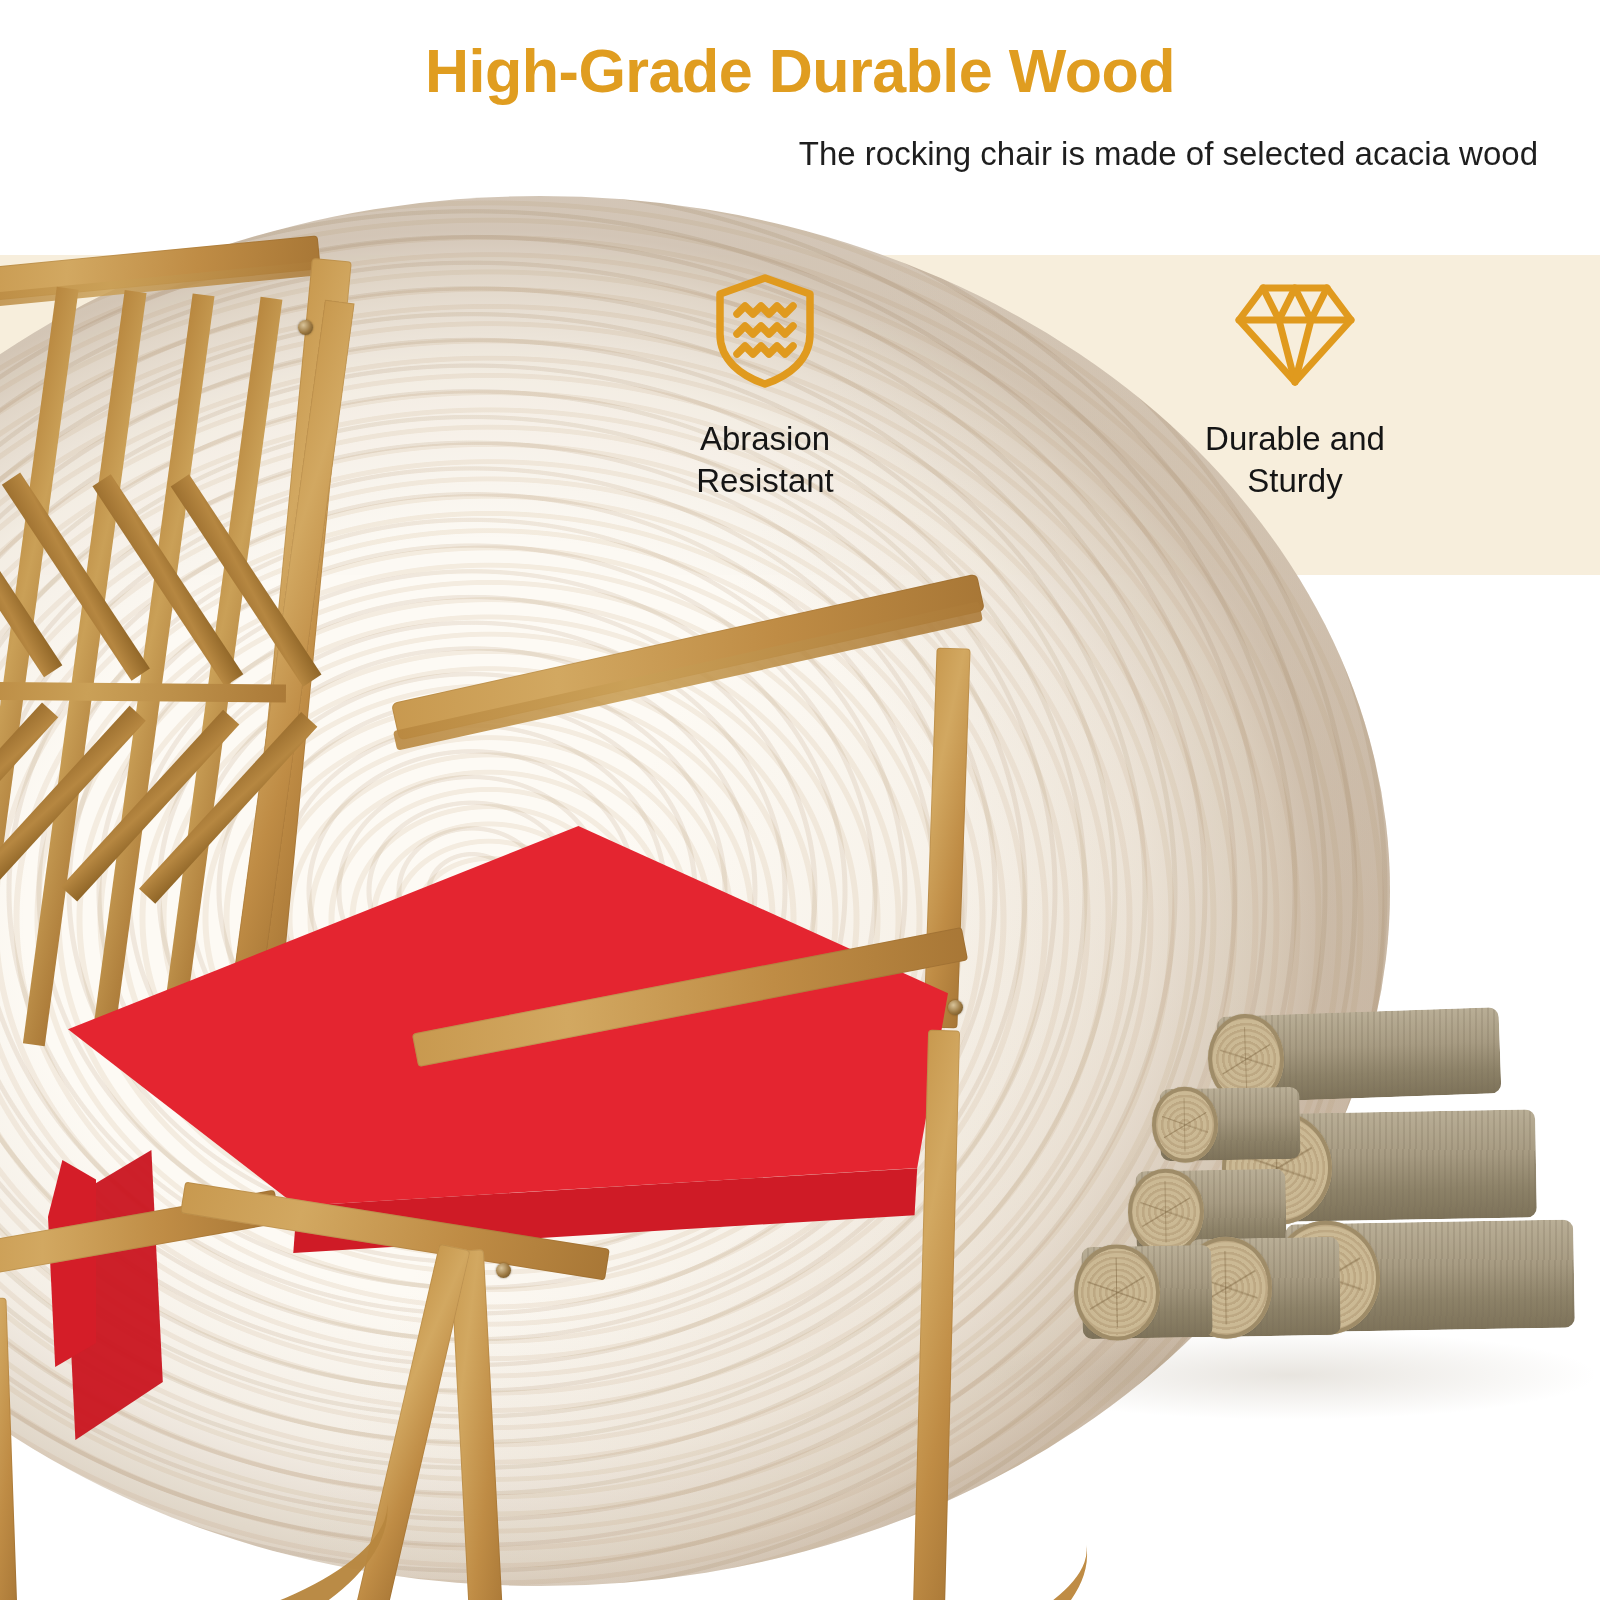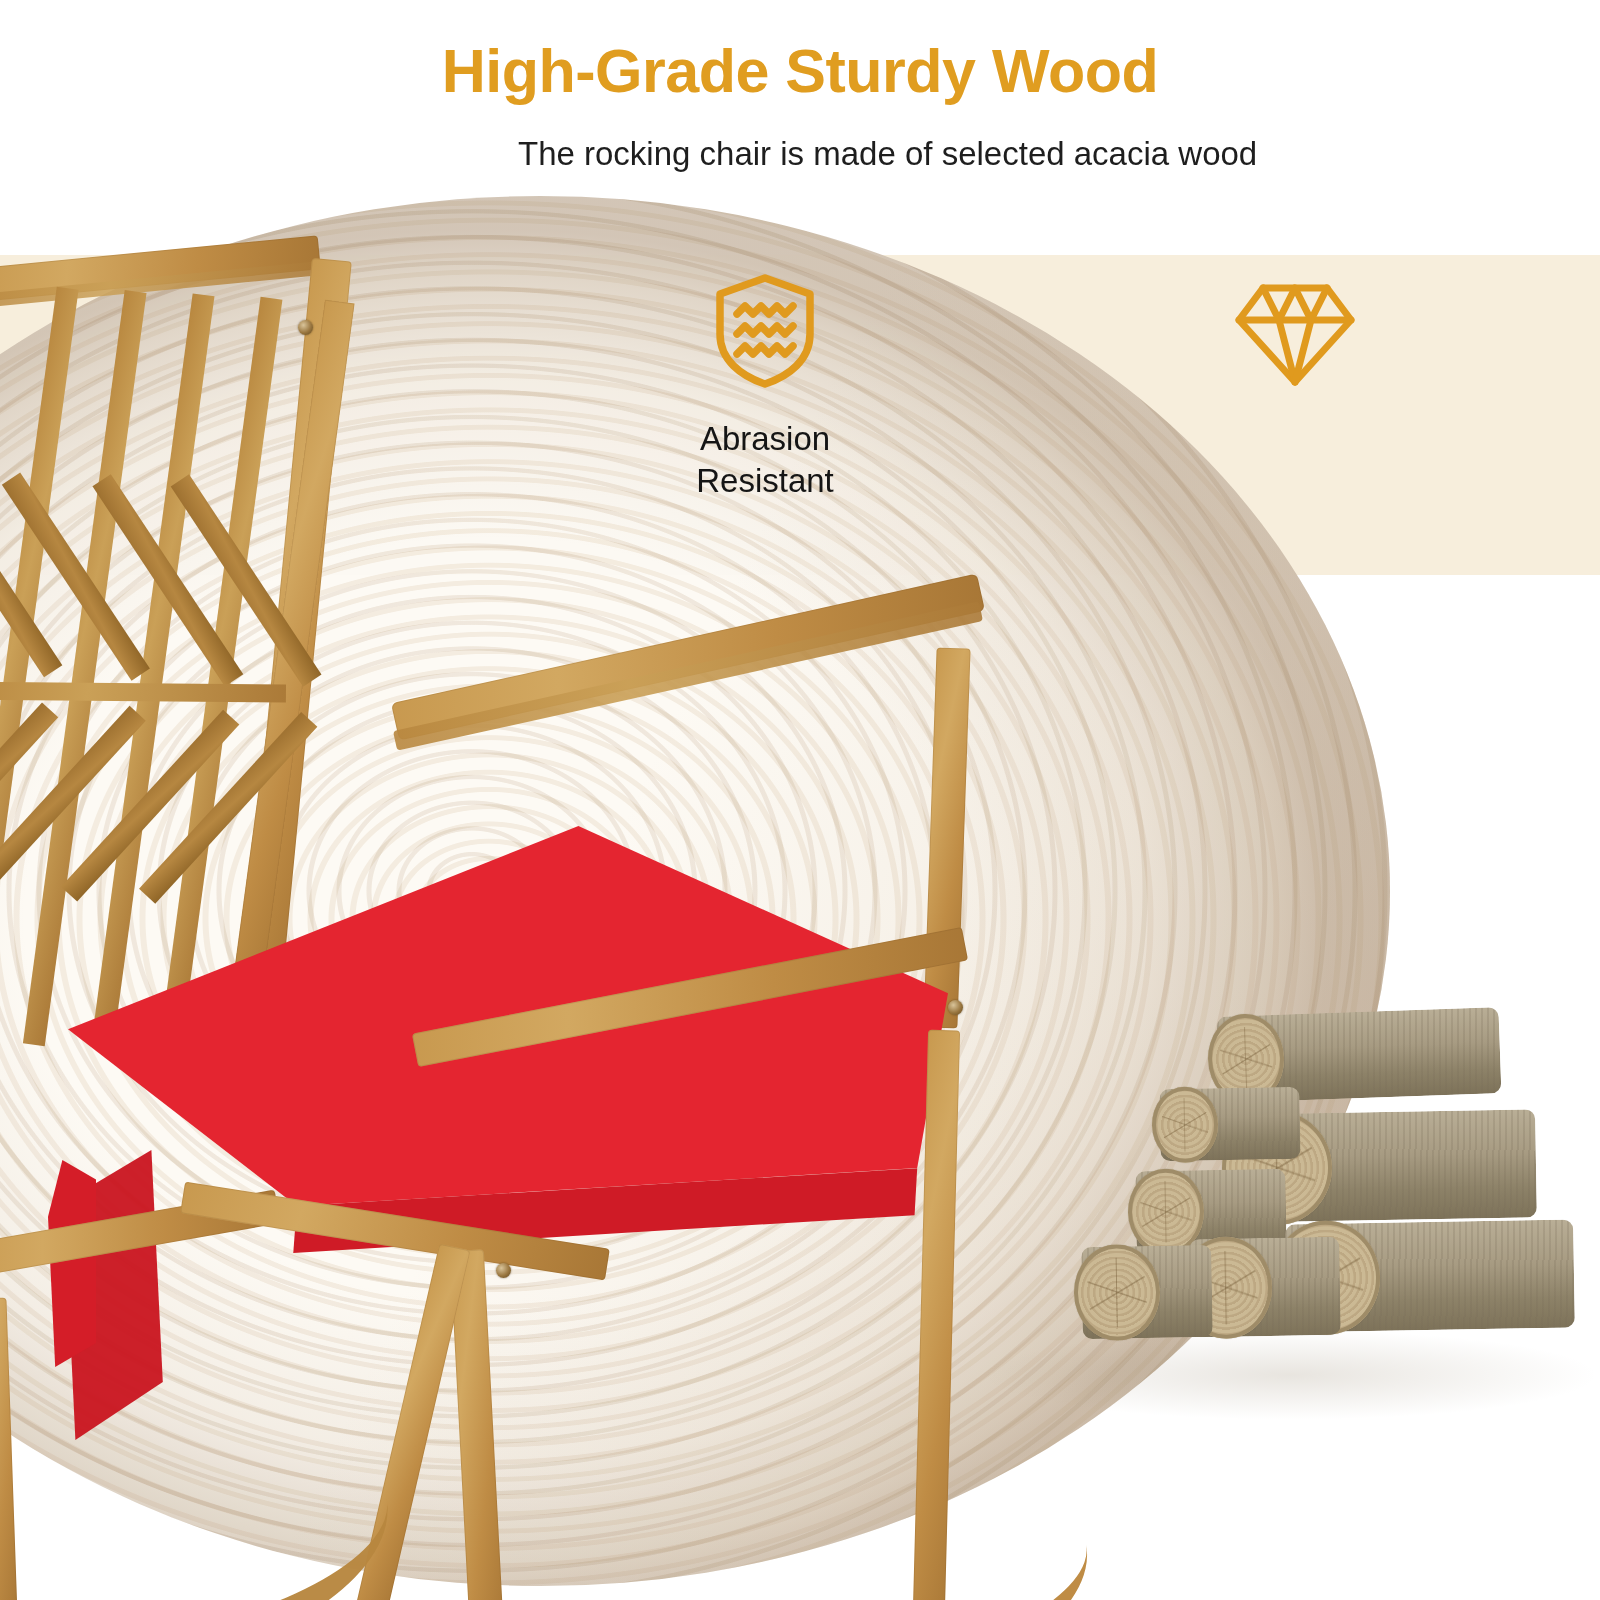--- a/index.html
+++ b/index.html
@@ -73,20 +73,21 @@
     font-size:61px;
     font-weight:bold;
     letter-spacing:-0.5px;
     color:#e09d20;
     white-space:nowrap;
   }
   .subhead {
     position:absolute;
     right:62px; top:132px;
     width:1020px;
+    text-align:right;
     font-size:33px;
     line-height:43px;
     color:#1e1e1e;
     font-weight:400;
   }
   .subhead span { display:block; }
 
   
   .features {
     position:absolute;
@@ -283,21 +284,21 @@
       <div class="log-body"></div>
       <div class="log-end" style="left:-10px; top:-2px; width:92px; height:102px;"></div>
     </div>
 
     <div class="log" style="left:42px; top:256px; width:130px; height:92px; transform:rotate(-1deg);">
       <div class="log-body"></div>
       <div class="log-end" style="left:-8px; top:-2px; width:86px; height:96px;"></div>
     </div>
   </div>
 
-  <div class="headline">High-Grade Sturdy Wood</div>
+  <div class="headline">High-Grade Durable Wood</div>
 
   <div class="subhead">
     <span>The rocking chair is made of selected acacia wood</span>
   </div>
 
   <div class="features">
 
     <div class="feature">
       <div class="feature-icon">
         <svg width="104" height="118" viewBox="0 0 104 118" fill="none" stroke="#e09a1e" stroke-width="7.5" stroke-linecap="round" stroke-linejoin="round">
@@ -315,17 +316,19 @@
     <div class="feature">
       <div class="feature-icon">
         <svg width="124" height="118" viewBox="0 0 124 118" fill="none" stroke="#e09a1e" stroke-width="7" stroke-linecap="round" stroke-linejoin="round">
           <path d="M30 16 H94 L118 48 L62 110 L6 48 Z"></path>
           <path d="M6 48 H118"></path>
           <path d="M30 16 L46 48 L62 110"></path>
           <path d="M94 16 L78 48 L62 110"></path>
           <path d="M46 48 L62 16 L78 48"></path>
         </svg>
       </div>
+      <div class="feature-label">Durable and
+Sturdy</div>
     </div>
 
   </div>
 
 </div>
 
 </body></html>

